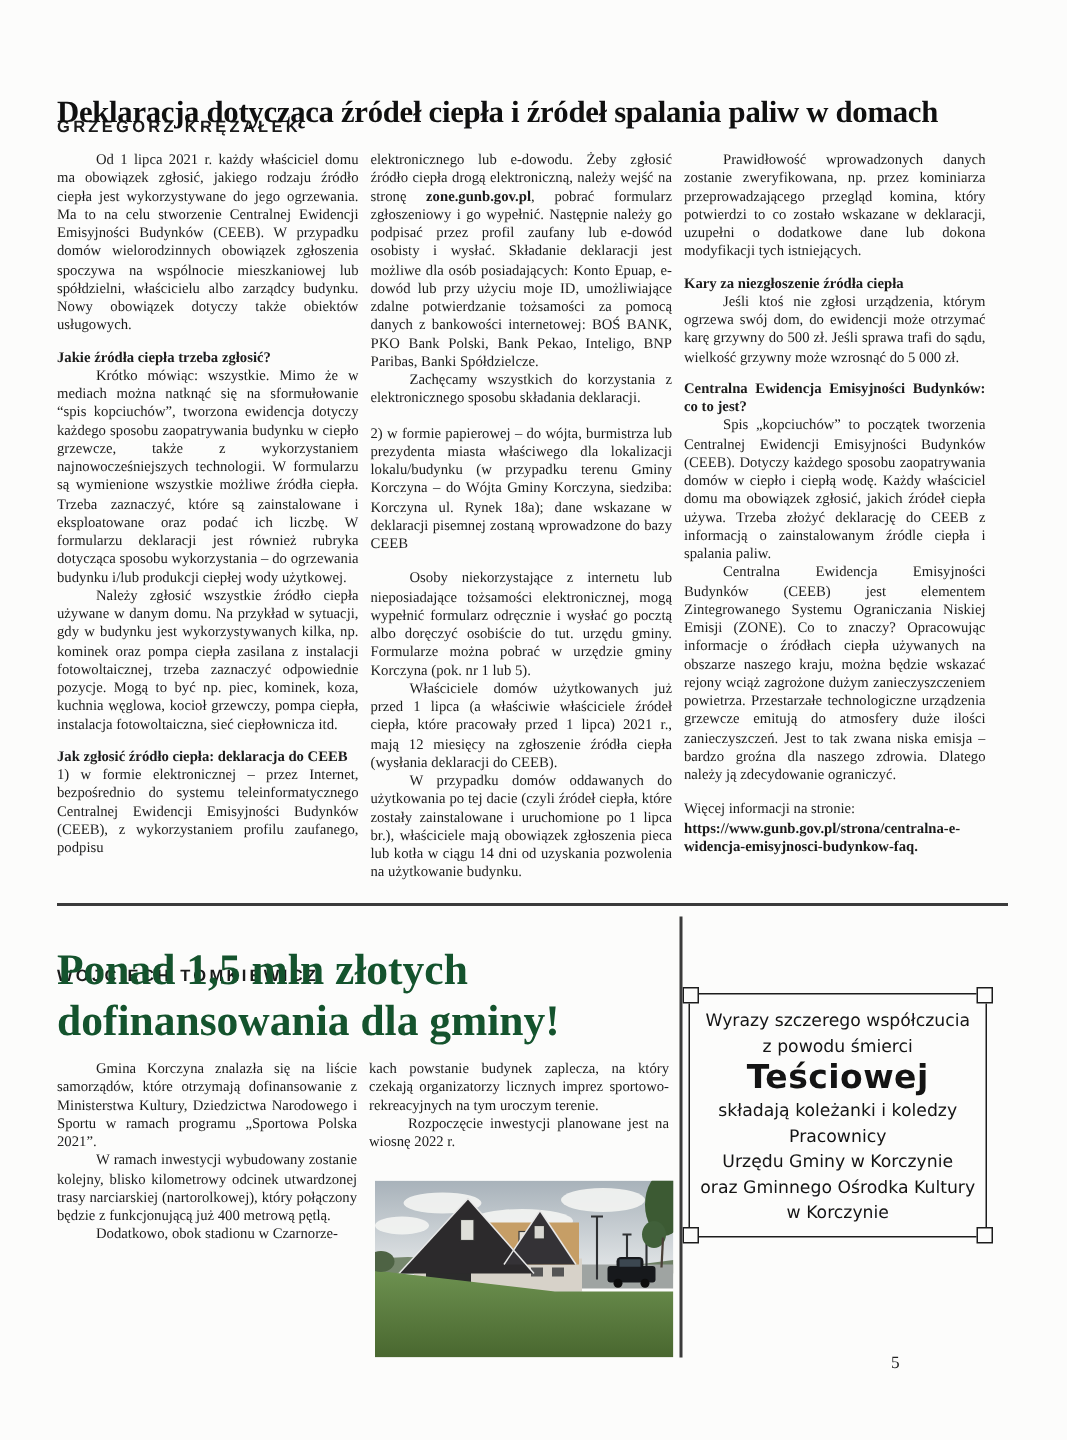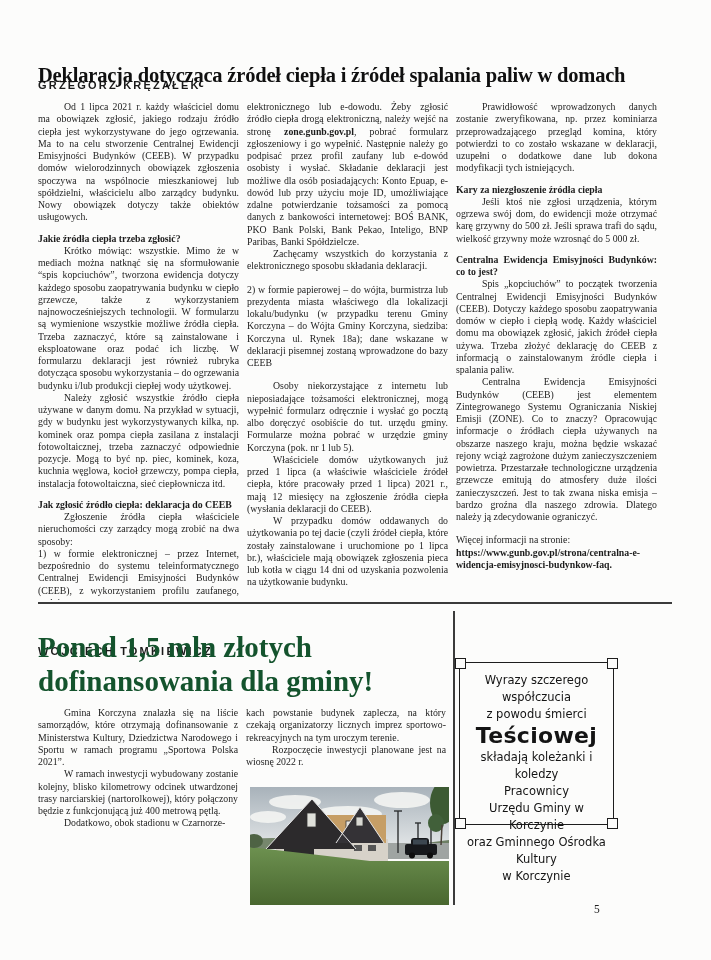--- a/index.html
+++ b/index.html
@@ -23,21 +23,21 @@
   .ind{text-indent:26px;}
   .h{font-weight:700;margin-top:9px !important;}
   .gap{margin-top:11px !important;}
   .bld{font-weight:700;}
   b{font-weight:700;}
 
   .rule-h{background:#3b3b3b;height:2px;}
   .rule-v{background:#3b3b3b;width:1.5px;}
 
   
-  .obit{left:459px;top:662px;width:155px;height:163px;border:1.3px solid #1d1d1d;
+  .obit{left:459px;top:662px;width:199px;height:163px;border:1.3px solid #1d1d1d;
         background:#fcfcfb;text-align:center;font-family:"DejaVu Sans",sans-serif;
         font-size:11.5px;line-height:17px;color:#141414;padding-top:9px;box-sizing:border-box;}
   .obit .big{font-size:22px;line-height:26px;font-weight:700;letter-spacing:0.3px;}
   .corner{position:absolute;width:9px;height:9px;background:#fcfcfb;border:1.3px solid #1d1d1d;}
   .c-tl{left:-5px;top:-5px;} .c-tr{right:-5px;top:-5px;}
   .c-bl{left:-5px;bottom:-5px;} .c-br{right:-5px;bottom:-5px;}
 
   .photo{left:250px;top:787px;width:199px;height:118px;overflow:hidden;}
   .pagenum{left:594px;top:903px;font-size:11.5px;color:#222;}
 </style>
@@ -47,21 +47,20 @@
 <div class="abs byline" style="left:38px;top:47px;">GRZEGORZ KRĘŻAŁEK</div>
 <h1 class="abs headline1" style="left:38px;top:64px;margin:0;">Deklaracja dotycząca źródeł ciepła i źródeł spalania paliw w domach</h1>
 
 <div class="abs cols" style="left:38px;top:101px;width:634px;height:499px;">
   <div class="col">
     <p class="ind">Od 1 lipca 2021 r. każdy właściciel domu ma obowiązek zgłosić, jakiego rodzaju źródło ciepła jest wykorzystywane do jego ogrzewania. Ma to na celu stworzenie Centralnej Ewidencji Emisyjności Budynków (CEEB). W przypadku domów wielorodzinnych obowiązek zgłoszenia spoczywa na wspólnocie mieszkaniowej lub spółdzielni, właścicielu albo zarządcy budynku. Nowy obowiązek dotyczy także obiektów usługowych.</p>
     <p class="h">Jakie źródła ciepła trzeba zgłosić?</p>
     <p class="ind">Krótko mówiąc: wszystkie. Mimo że w mediach można natknąć się na sformułowanie “spis kopciuchów”, tworzona ewidencja dotyczy każdego sposobu zaopatrywania budynku w ciepło grzewcze, także z wykorzystaniem najnowocześniejszych technologii. W formularzu są wymienione wszystkie możliwe źródła ciepła. Trzeba zaznaczyć, które są zainstalowane i eksploatowane oraz podać ich liczbę. W formularzu deklaracji jest również rubryka dotycząca sposobu wykorzystania – do ogrzewania budynku i/lub produkcji ciepłej wody użytkowej.</p>
     <p class="ind">Należy zgłosić wszystkie źródło ciepła używane w danym domu. Na przykład w sytuacji, gdy w budynku jest wykorzystywanych kilka, np. kominek oraz pompa ciepła zasilana z instalacji fotowoltaicznej, trzeba zaznaczyć odpowiednie pozycje. Mogą to być np. piec, kominek, koza, kuchnia węglowa, kocioł grzewczy, pompa ciepła, instalacja fotowoltaiczna, sieć ciepłownicza itd.</p>
     <p class="h">Jak zgłosić źródło ciepła: deklaracja do CEEB</p>
-    <p class="ind">Zgłoszenie źródła ciepła właściciele nieruchomości czy zarządcy mogą zrobić na dwa sposoby:</p>
     <p>1) w formie elektronicznej – przez Internet, bezpośrednio do systemu teleinformatycznego Centralnej Ewidencji Emisyjności Budynków (CEEB), z wykorzystaniem profilu zaufanego, podpisu</p>
   </div>
   <div class="col">
     <p><span>elektronicznego lub e-dowodu. Żeby zgłosić źródło ciepła drogą elektroniczną, należy wejść na stronę </span><b>zone.gunb.gov.pl</b><span>, pobrać formularz zgłoszeniowy i go wypełnić. Następnie należy go podpisać przez profil zaufany lub e-dowód osobisty i wysłać. Składanie deklaracji jest możliwe dla osób posiadających: Konto Epuap, e-dowód lub przy użyciu moje ID, umożliwiające zdalne potwierdzanie tożsamości za pomocą danych z bankowości internetowej: BOŚ BANK, PKO Bank Polski, Bank Pekao, Inteligo, BNP Paribas, Banki Spółdzielcze.</span></p>
     <p class="ind">Zachęcamy wszystkich do korzystania z elektronicznego sposobu składania deklaracji.</p>
     <p class="gap">2) w formie papierowej – do wójta, burmistrza lub prezydenta miasta właściwego dla lokalizacji lokalu/budynku (w przypadku terenu Gminy Korczyna – do Wójta Gminy Korczyna, siedziba: Korczyna ul. Rynek 18a); dane wskazane w deklaracji pisemnej zostaną wprowadzone do bazy CEEB</p>
     <p class="ind gap">Osoby niekorzystające z internetu lub nieposiadające tożsamości elektronicznej, mogą wypełnić formularz odręcznie i wysłać go pocztą albo doręczyć osobiście do tut. urzędu gminy. Formularze można pobrać w urzędzie gminy Korczyna (pok. nr 1 lub 5).</p>
     <p class="ind">Właściciele domów użytkowanych już przed 1 lipca (a właściwie właściciele źródeł ciepła, które pracowały przed 1 lipca) 2021 r., mają 12 miesięcy na zgłoszenie źródła ciepła (wysłania deklaracji do CEEB).</p>
     <p class="ind">W przypadku domów oddawanych do użytkowania po tej dacie (czyli źródeł ciepła, które zostały zainstalowane i uruchomione po 1 lipca br.), właściciele mają obowiązek zgłoszenia pieca lub kotła w ciągu 14 dni od uzyskania pozwolenia na użytkowanie budynku.</p>
   </div>

